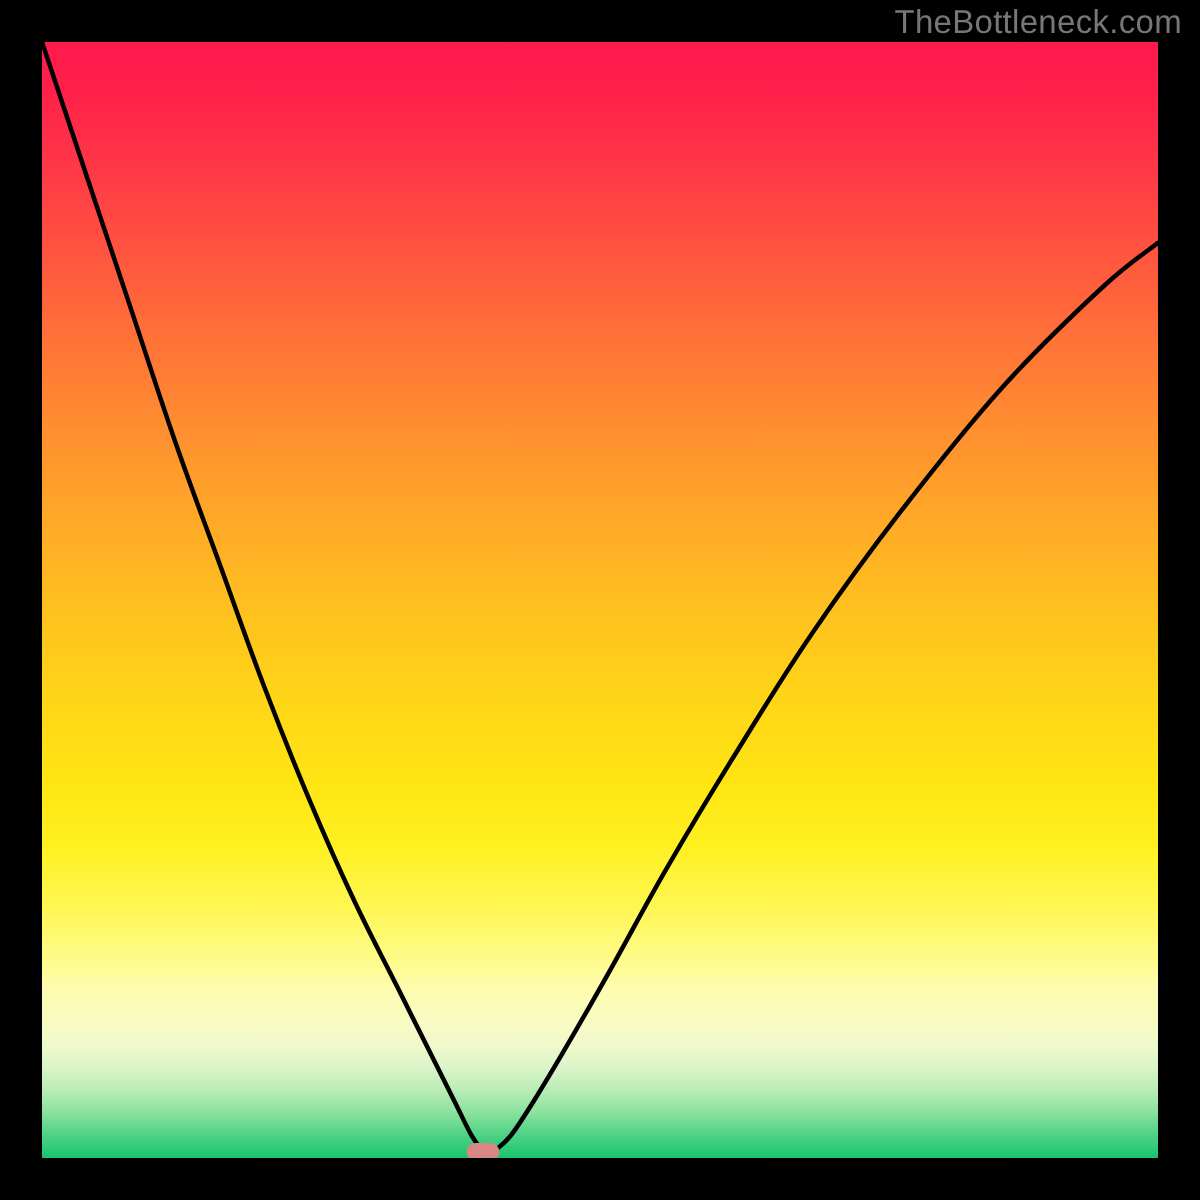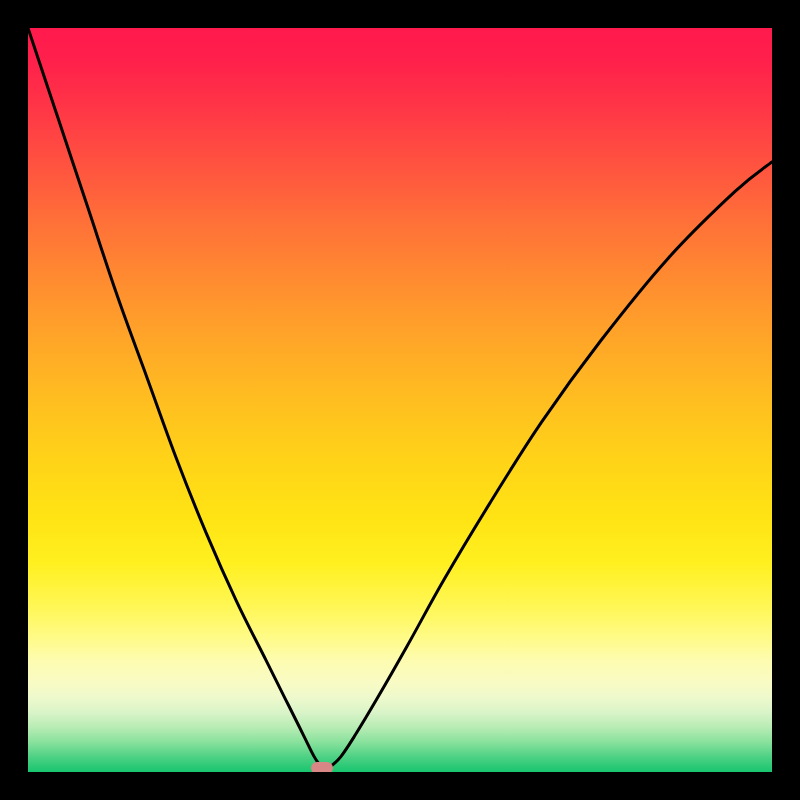--- a/index.html
+++ b/index.html
@@ -68,20 +68,21 @@
   }
   svg.curve {
     position: absolute;
     inset: 0;
   }
 </style>
 </head>
 <body>
 
 <div class="canvas">
+  <div class="watermark">TheBottleneck.com</div>
 
   <div class="plot">
     <div class="gradient"></div>
 
     <svg class="curve" viewBox="0 0 744 744" preserveAspectRatio="none">
 
       <path fill="none" stroke="#000" stroke-width="3" stroke-linecap="round" d="M 0 0 C 5.3568 16.070399999999996, 19.046400000000002 57.13919999999998, 29.76 89.27999999999997 C 40.473600000000005 121.42079999999996, 48.806400000000004 146.41919999999993, 59.52 178.55999999999995 C 70.2336 210.70079999999996, 78.5664 237.03839999999997, 89.28 267.84 C 99.9936 298.6416, 108.3264 320.2176, 119.04 349.68 C 129.7536 379.1424, 138.08640000000003 403.39680000000004, 148.8 431.52000000000004 C 159.5136 459.64320000000004, 167.8464 480.4752, 178.56 505.91999999999996 C 189.27360000000002 531.3648, 197.6064 550.1136, 208.32000000000002 572.88 C 219.03360000000004 595.6464, 228.70560000000003 613.6512, 238.08 632.4 C 247.4544 651.1487999999999, 253.70399999999998 663.6479999999999, 260.4 677.04 C 267.09599999999995 690.432, 270.59279999999995 697.4255999999999, 275.28 706.8 C 279.9672 716.1744, 283.092 723.22752, 286.44 729.12 C 289.788 735.01248, 292.5408 737.66112, 293.88 739.536"></path>
       <path fill="none" stroke="#000" stroke-width="3" stroke-linecap="round" d="M 301.32 739.536 C 303.3288 737.66112, 307.79279999999994 735.01248, 312.47999999999996 729.12 C 317.1672 723.22752, 320.664 717.5136, 327.36 706.8 C 334.05600000000004 696.0863999999999, 340.3056 685.6704, 349.68 669.6 C 359.0544 653.5296000000001, 367.3872 638.9472, 379.44 617.52 C 391.4928 596.0928, 401.90880000000004 576.0047999999999, 416.64000000000004 550.56 C 431.37120000000004 525.1152, 443.87039999999996 504.2832, 461.28 476.16 C 478.6896 448.0368, 493.272 423.7824, 513.36 394.32 C 533.448 364.8576, 550.1136 341.9424, 572.88 312.48 C 595.6464 283.0176, 615.7344 257.424, 639.84 230.64 C 663.9456 203.85599999999997, 688.0512 181.08959999999993, 706.8 163.67999999999995 C 725.5487999999999 146.27039999999997, 737.304 139.27680000000004, 744 133.92000000000007"></path>
     </svg>
 

